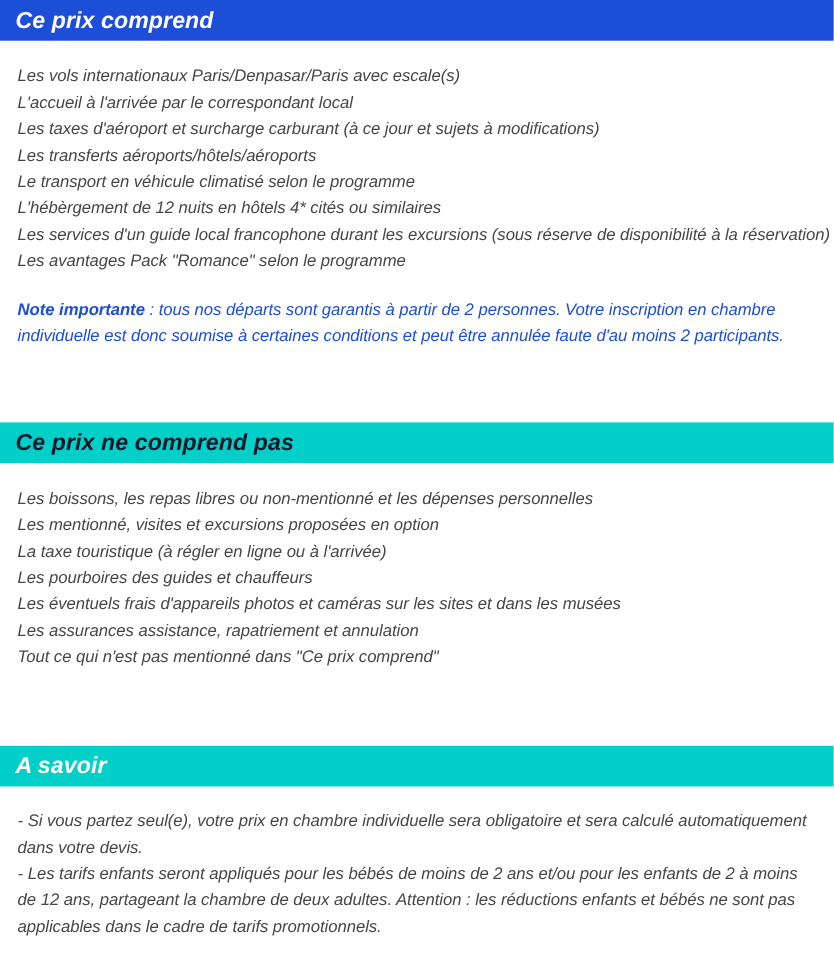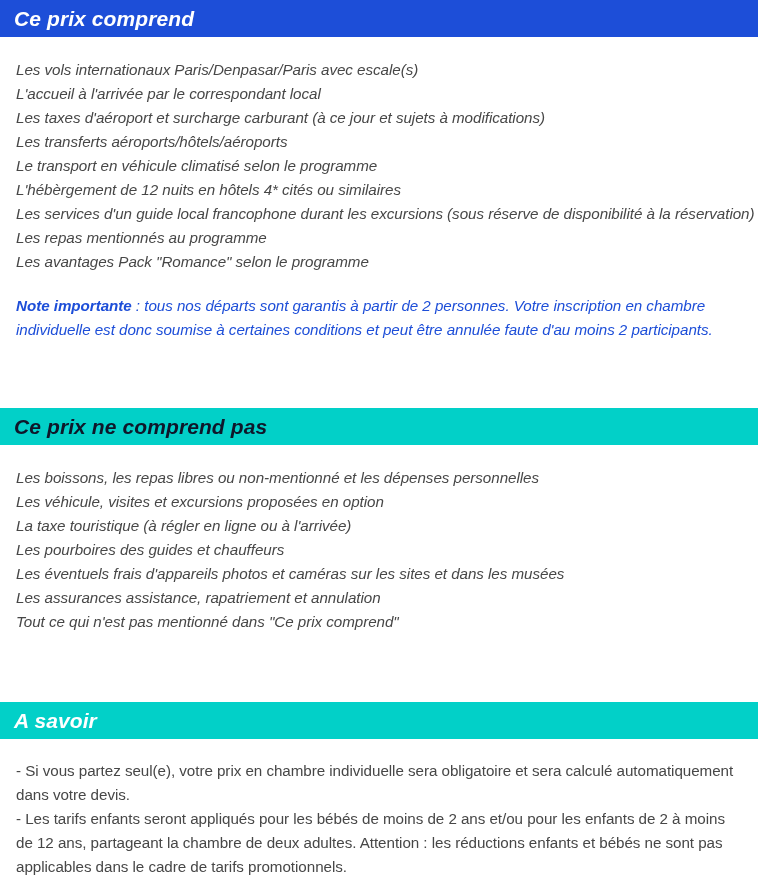--- a/index.html
+++ b/index.html
@@ -66,20 +66,21 @@
   }
   
   #sec1-body { padding-top: 21px; }
   #sec1-note { padding-top: 20px; }
   #sec1-spacer { height: 50px; }
   #sec2-body { padding-top: 21px; }
   #sec2-spacer { height: 52px; }
   #sec3-body { padding-top: 20px; }
   .para-block p {
     margin: 0;
+    font-style: italic;
     font-size: 15.2px;
     line-height: 24px;
     color: #474747;
     letter-spacing: -0.05px;
   }
 </style>
 </head>
 <body>
 
 <div class="page">
@@ -90,39 +91,38 @@
     </div>
     <div class="section-body" id="sec1-body">
       <ul class="item-list">
         <li>Les vols internationaux Paris/Denpasar/Paris avec escale(s)</li>
         <li>L'accueil à l'arrivée par le correspondant local</li>
         <li>Les taxes d'aéroport et surcharge carburant (à ce jour et sujets à modifications)</li>
         <li>Les transferts aéroports/hôtels/aéroports</li>
         <li>Le transport en véhicule climatisé selon le programme</li>
         <li>L'hébèrgement de 12 nuits en hôtels 4* cités ou similaires</li>
         <li>Les services d'un guide local francophone durant les excursions (sous réserve de disponibilité à la réservation)</li>
-        <li>Les repas mentionnés au programme</li>
         <li>Les avantages Pack "Romance" selon le programme</li>
       </ul>
       <div id="sec1-note">
         <p class="note"><b>Note importante</b><span> : tous nos départs sont garantis à partir de 2 personnes. Votre inscription en chambre individuelle est donc soumise à certaines conditions et peut être annulée faute d'au moins 2 participants.</span></p>
       </div>
     </div>
   </section>
 
   <div id="sec1-spacer"></div>
 
   <section>
     <div class="section-header" style="background: rgb(2, 208, 200);">
       <span class="title" style="color: #0f172a;">Ce prix ne comprend pas</span>
     </div>
     <div class="section-body" id="sec2-body">
       <ul class="item-list">
         <li>Les boissons, les repas libres ou non-mentionné et les dépenses personnelles</li>
-        <li>Les véhicule, visites et excursions proposées en option</li>
+        <li>Les mentionné, visites et excursions proposées en option</li>
         <li>La taxe touristique (à régler en ligne ou à l'arrivée)</li>
         <li>Les pourboires des guides et chauffeurs</li>
         <li>Les éventuels frais d'appareils photos et caméras sur les sites et dans les musées</li>
         <li>Les assurances assistance, rapatriement et annulation</li>
         <li>Tout ce qui n'est pas mentionné dans "Ce prix comprend"</li>
       </ul>
     </div>
   </section>
 
   <div id="sec2-spacer"></div>

